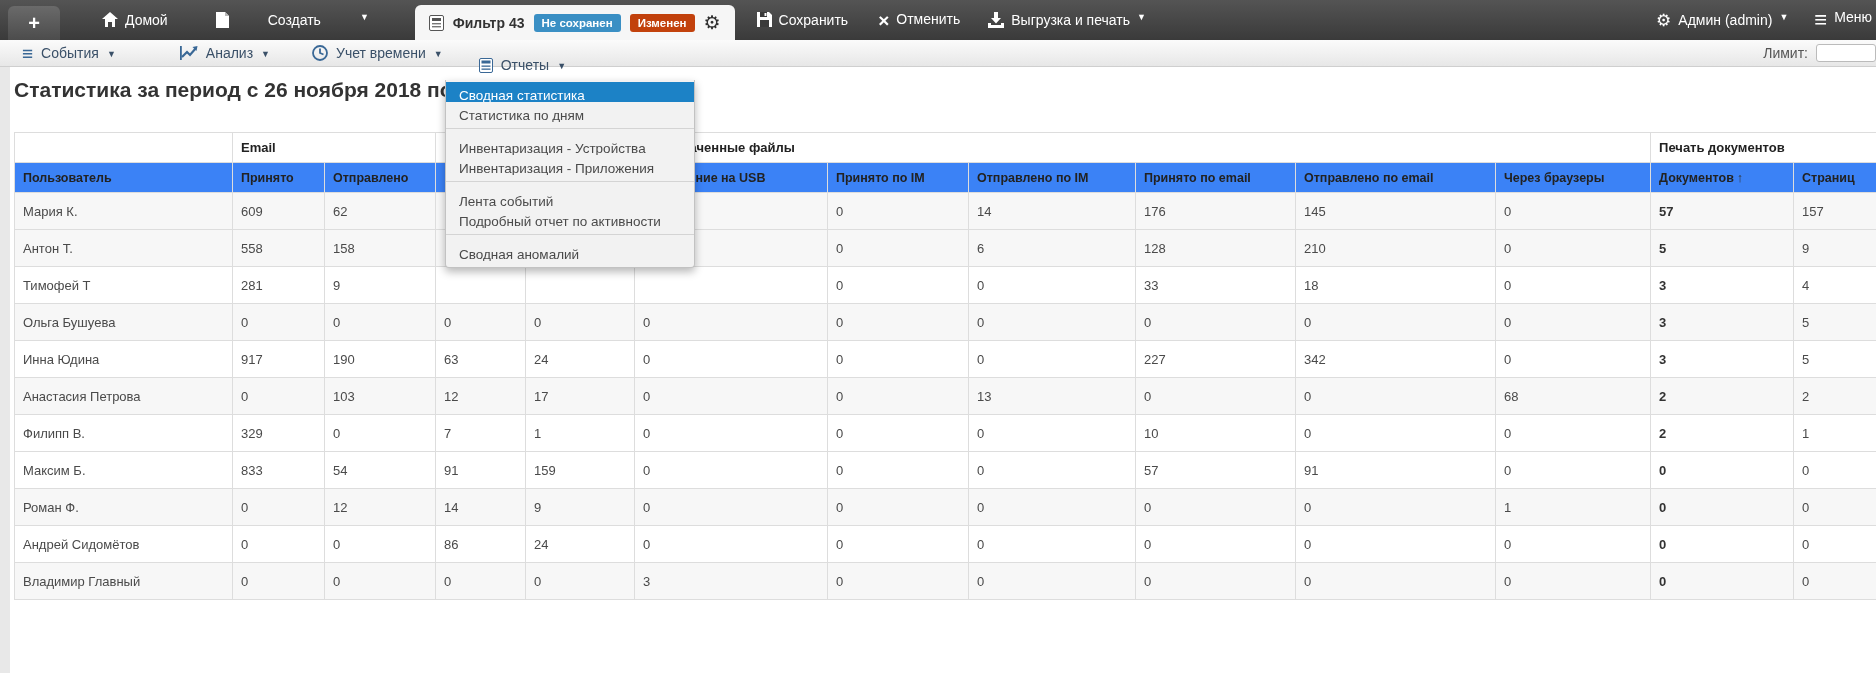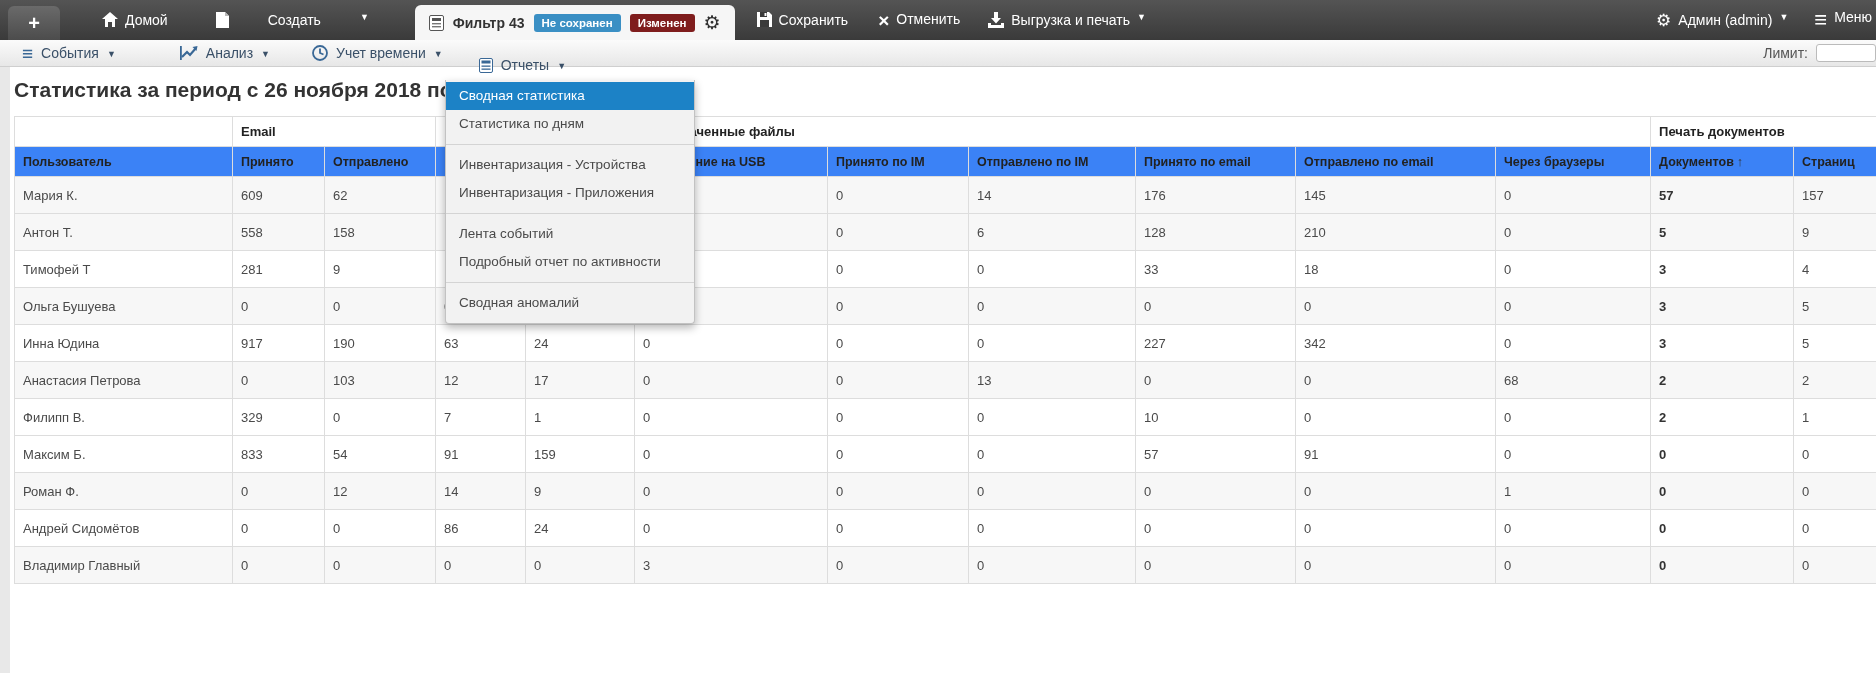--- a/index.html
+++ b/index.html
@@ -13,21 +13,21 @@
     color:#fff; font-size:14px; z-index:50; }
   .tb-item { display:flex; align-items:flex-start; gap:7px; color:#fff; cursor:pointer; white-space:nowrap; }
   .plus-tab { width:52px; height:34px; margin:6px 0 0 8px; background:linear-gradient(#6a6a6a,#4c4c4c);
     border-radius:6px 6px 0 0; display:flex; align-items:center; justify-content:center;
     font-size:20px; font-weight:bold; align-self:flex-start; }
   .tb-home { margin-left:42px; } .tb-create { margin-left:48px;gap:39px; }
   .filter-tab { height:35px; margin:5px 0 0 46px; align-self:flex-start; background:#f6f6f6;
     border-radius:6px 6px 0 0; display:flex; align-items:center; gap:9px; padding:0 14px;
     color:#333; font-weight:bold; }
   .badge { font-size:11.5px; font-weight:bold; color:#fff; padding:3px 8px; border-radius:3px; white-space:nowrap; }
-  .badge.blue { background:#3a8fc4; } .badge.red { background:#7f1d1d; }
+  .badge.blue { background:#3a8fc4; } .badge.red { background:#c2410c; }
   .gear { font-size:19px; color:#2f2f2f; font-weight:normal; }
   .tb-save { margin-left:22px; } .tb-cancel { margin-left:30px; } .tb-export { margin-left:28px; }
   .tb-right { margin-left:auto; display:flex; align-items:center; gap:26px; padding-right:4px; }
   .caret { font-size:9px; line-height:1; position:relative; top:1px; }
   .xmark { font-size:19px; font-weight:bold; line-height:1; }
   .gears { font-size:17px; line-height:1; }
   .burger { font-size:22px; line-height:1; font-weight:bold; }
   .icon-svg { display:block; }
 
   
@@ -40,35 +40,35 @@
   .nb-caret { font-size:9px; color:#3a5068; position:relative; top:1px; }
   .listglyph { font-size:19px; font-weight:bold; color:#3a6896; line-height:1; }
   .nb-right { margin-left:auto; display:flex; align-items:center; gap:8px; color:#555; }
   .limit-input { width:60px; height:18px; border:1px solid #bbb; border-radius:3px; background:#fff; }
 
   
   .content { position:absolute; left:10px; top:67px; width:1866px; height:606px; background:#fff; }
   .page-title { position:absolute; left:14px; top:78px; font-size:21px; font-weight:bold; color:#333; z-index:5; }
 
   
-  table.stats { position:absolute; left:14px; top:116px; width:1862px; border-collapse:collapse;
+  table.stats { position:absolute; left:14px; top:132px; width:1862px; border-collapse:collapse;
     table-layout:fixed; font-size:13px; color:#4a4a4a; z-index:4; background:#fff; }
   table.stats th, table.stats td { border:1px solid #ddd; text-align:left; overflow:hidden; white-space:nowrap; }
   tr.grow th { height:30px; padding:4px 8px; font-size:13px; color:#222; font-weight:bold; background:#fff; }
   tr.hrow th { height:30px; padding:4px 8px; font-size:12.5px; color:#222; font-weight:bold; background:#3b82f6; }
   tr.drow td { height:37px; padding:9px 8px; background:#fff; }
   tr.drow.odd td { background:#f7f7f7; }
   td.bold { font-weight:bold; color:#333; }
   .sort-arrow { font-weight:bold; color:#333; margin-left:3px; }
 
   
   .dropdown { position:absolute; left:445px; top:80px; width:250px; background:#f2f2f2;
     border:1px solid #c2c2c2; border-top:none; border-radius:0 0 4px 4px;
     box-shadow:0 4px 9px rgba(0,0,0,.28); z-index:30; padding:2px 0 6px 0; }
-  .dd-item { height:28px; line-height:28px; padding:0 13px; font-size:13.5px; color:#4a4a4a;
+  .dd-item { height:20px; line-height:28px; padding:0 13px; font-size:13.5px; color:#4a4a4a;
     cursor:pointer; white-space:nowrap; overflow:hidden; }
   .dd-item.active { background:#1c82c6; color:#fff; }
   .dd-divider { border-top:1px solid #d4d4d4; margin:6px 0; }
 </style>
 </head>
 <body>
 
 <div class="stage">
 
   <div class="topbar">

